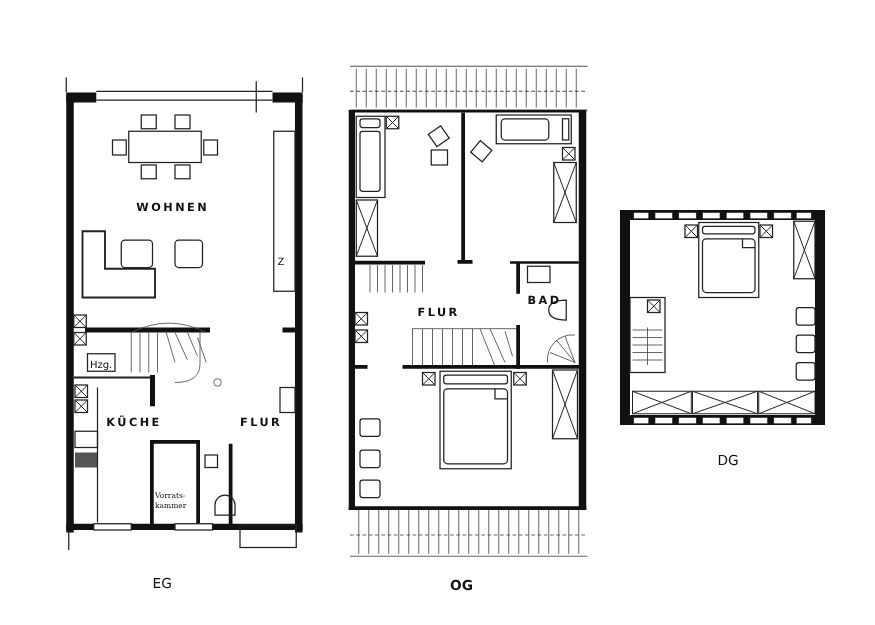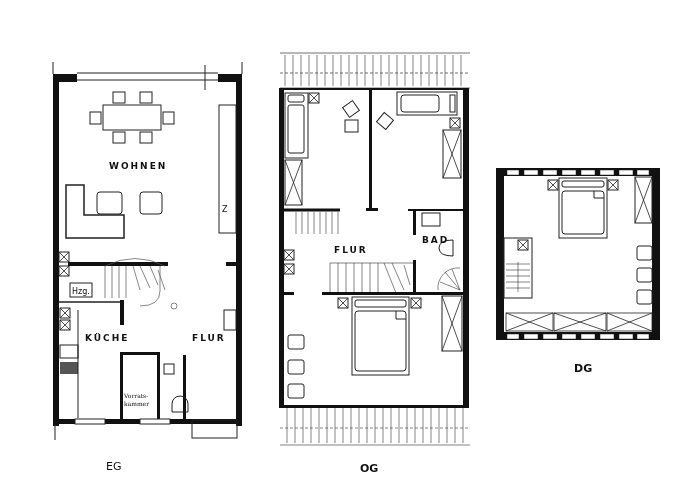--- a/index.html
+++ b/index.html
@@ -298,15 +298,15 @@
       <rect x="554" y="313" width="52" height="18"></rect>
         <line x1="554" y1="313" x2="606" y2="331"></line>
         <line x1="606" y1="313" x2="554" y2="331"></line>
       <rect x="607" y="313" width="45" height="18"></rect>
         <line x1="607" y1="313" x2="652" y2="331"></line>
         <line x1="652" y1="313" x2="607" y2="331"></line>
     </g>
   </g>
 </svg>
 
-<div class="cap" style="left:106px; top:460px;">EG</div>
+<div class="cap" style="left:122px; top:460px;">EG</div>
 <div class="cap" style="left:360px; top:462px;font-weight:bold;">OG</div>
-<div class="cap" style="left:574px; top:362px;font-weight:bold;">DG</div>
+<div class="cap" style="left:574px; top:362px;">DG</div>
 
 </body></html>

